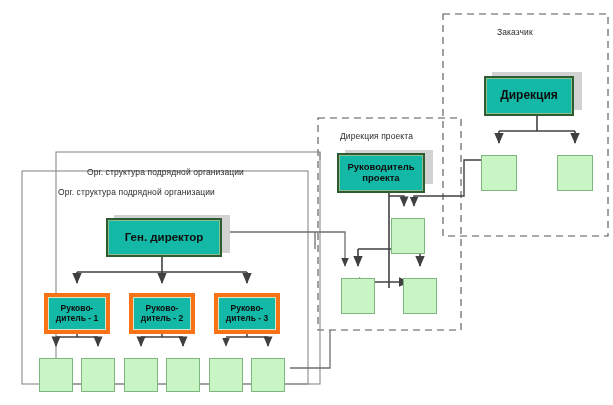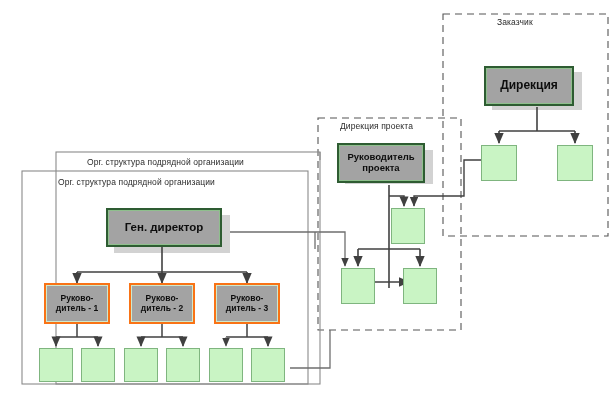--- a/index.html
+++ b/index.html
@@ -25,49 +25,49 @@
   .grp-label {
     position: absolute;
     font-size: 8.5px;
     color: #2b2b2b;
     white-space: nowrap;
     letter-spacing: .1px;
   }
   .node {
     position: absolute;
     box-sizing: border-box;
-    background: #a3a3a3;
+    background: #14b8a6;
     display: flex;
     align-items: center;
     justify-content: center;
     text-align: center;
     color: #0d0d0d;
     line-height: 1.12;
   }
   .node.major {
     border: 2px solid #2e5c32;
     box-shadow: 0 0 0 1px #8fbf8d inset;
     font-weight: bold;
   }
   .node.mid {
-    border: 2px solid #f97316;
+    border: 4px solid #f97316;
     box-shadow: 0 0 0 1px #cfe9cc inset;
     font-weight: bold;
     font-size: 8.5px;
   }
   .node.leaf {
     border: 1.2px solid #7fb57f;
     background: #c9f4c4;
   }
   .shadow {
     position: absolute;
     background: #d2d2d2;
     z-index: 0;
   }
-  .node, .grp-label { z-index: 3; }
+  .node, .grp-label { z-index: 3; margin-top: 10px; }
   svg.layer { z-index: 2; }
 </style>
 </head>
 <body>
 
 <div id="diagram-root">
 
   <div class="shadow" style="left:492px; top:72px; width:90px; height:38px;"></div>
   <div class="shadow" style="left:345px; top:150px; width:88px; height:34px;"></div>
   <div class="shadow" style="left:114px; top:215px; width:116px; height:38px;"></div>

